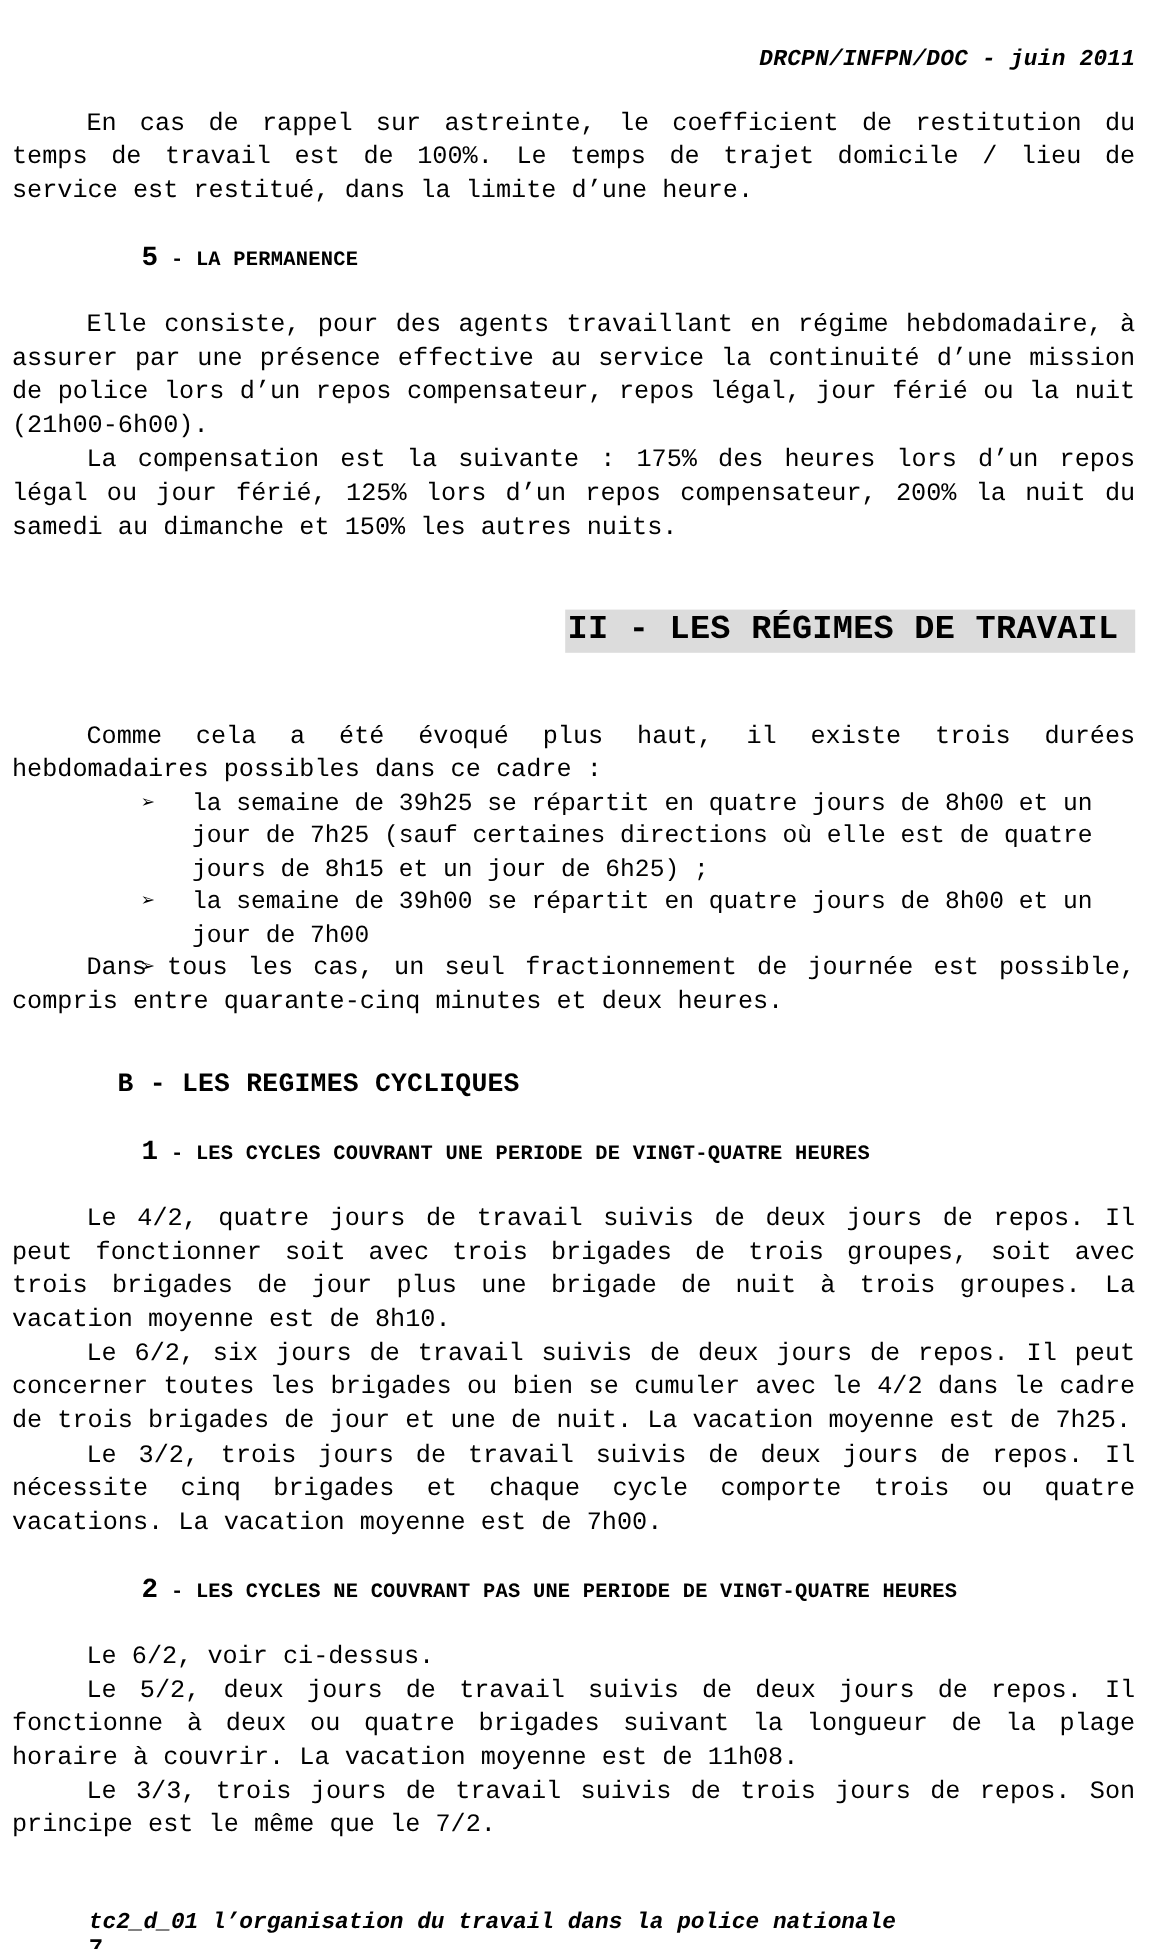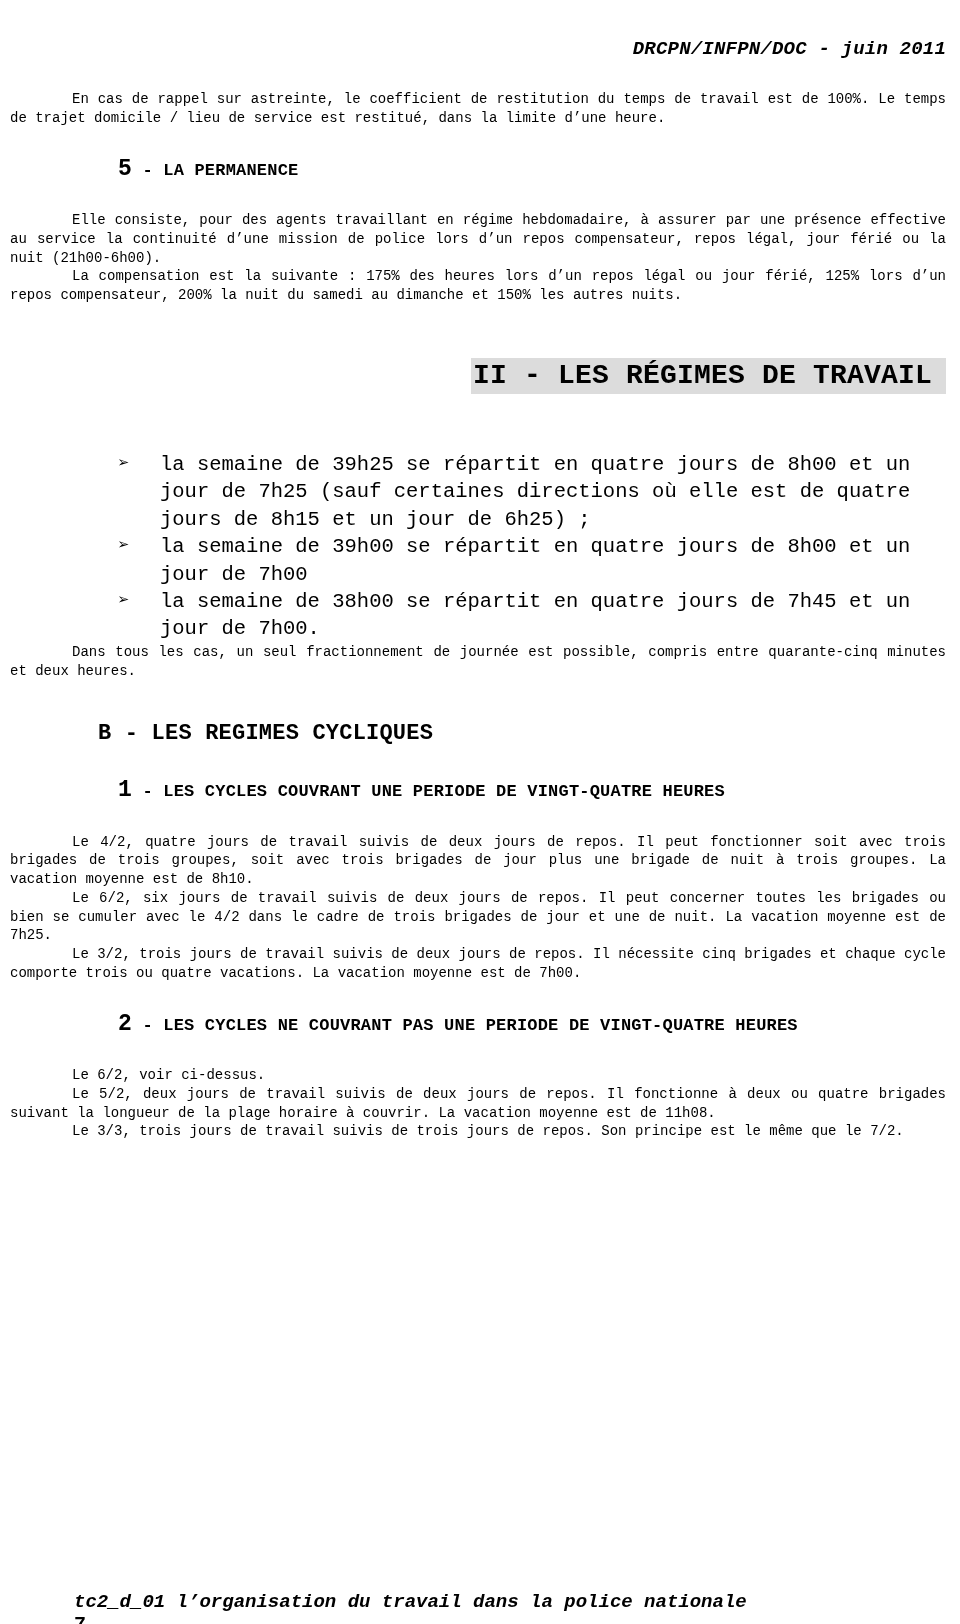--- a/index.html
+++ b/index.html
@@ -35,21 +35,21 @@
   
   .content {
     position: absolute;
     top: 58px;
     left: 10px;
     width: 936px;
   }
 
   p.body {
     margin: 0;
-    font-size: 14px;
+    font-size: 21px;
     line-height: 1.34;
     text-align: justify;
     text-indent: 62px;
     hyphens: none;
   }
   .spacer-md { height: 28px; }
   .spacer-lg { height: 40px; }
   .spacer-xl { height: 52px; }
 
   
@@ -159,33 +159,33 @@
 
     <h1 class="section">
       <span class="shade">II - LES RÉGIMES DE TRAVAIL</span>
     </h1>
 
     <div class="spacer-md"></div>
 
 
     <div class="spacer-md"></div>
 
+    <p class="body">Comme cela a été évoqué plus haut, il existe trois durées hebdomadaires possibles dans ce cadre :</p>
 
     <ul class="arrowlist">
       <li>
         <span class="marker">➢</span>
         <span>la semaine de 39h25 se répartit en quatre jours de 8h00 et un jour de 7h25 (sauf certaines directions où elle est de quatre jours de 8h15 et un jour de 6h25) ;</span>
       </li>
       <li>
         <span class="marker">➢</span>
         <span>la semaine de 39h00 se répartit en quatre jours de 8h00 et un jour de 7h00</span>
       </li>
       <li>
         <span class="marker">➢</span>
-        <span>la semaine de 38h00 se répartit en quatre jours de 7h45 et un jour de 7h00.</span>
       </li>
     </ul>
 
     <p class="body">Dans tous les cas, un seul fractionnement de journée est possible, compris entre quarante-cinq minutes et deux heures.</p>
 
     <div class="spacer-lg"></div>
 
     <h2 class="subsection">B - LES REGIMES CYCLIQUES</h2>
 
     <div class="spacer-md"></div>

